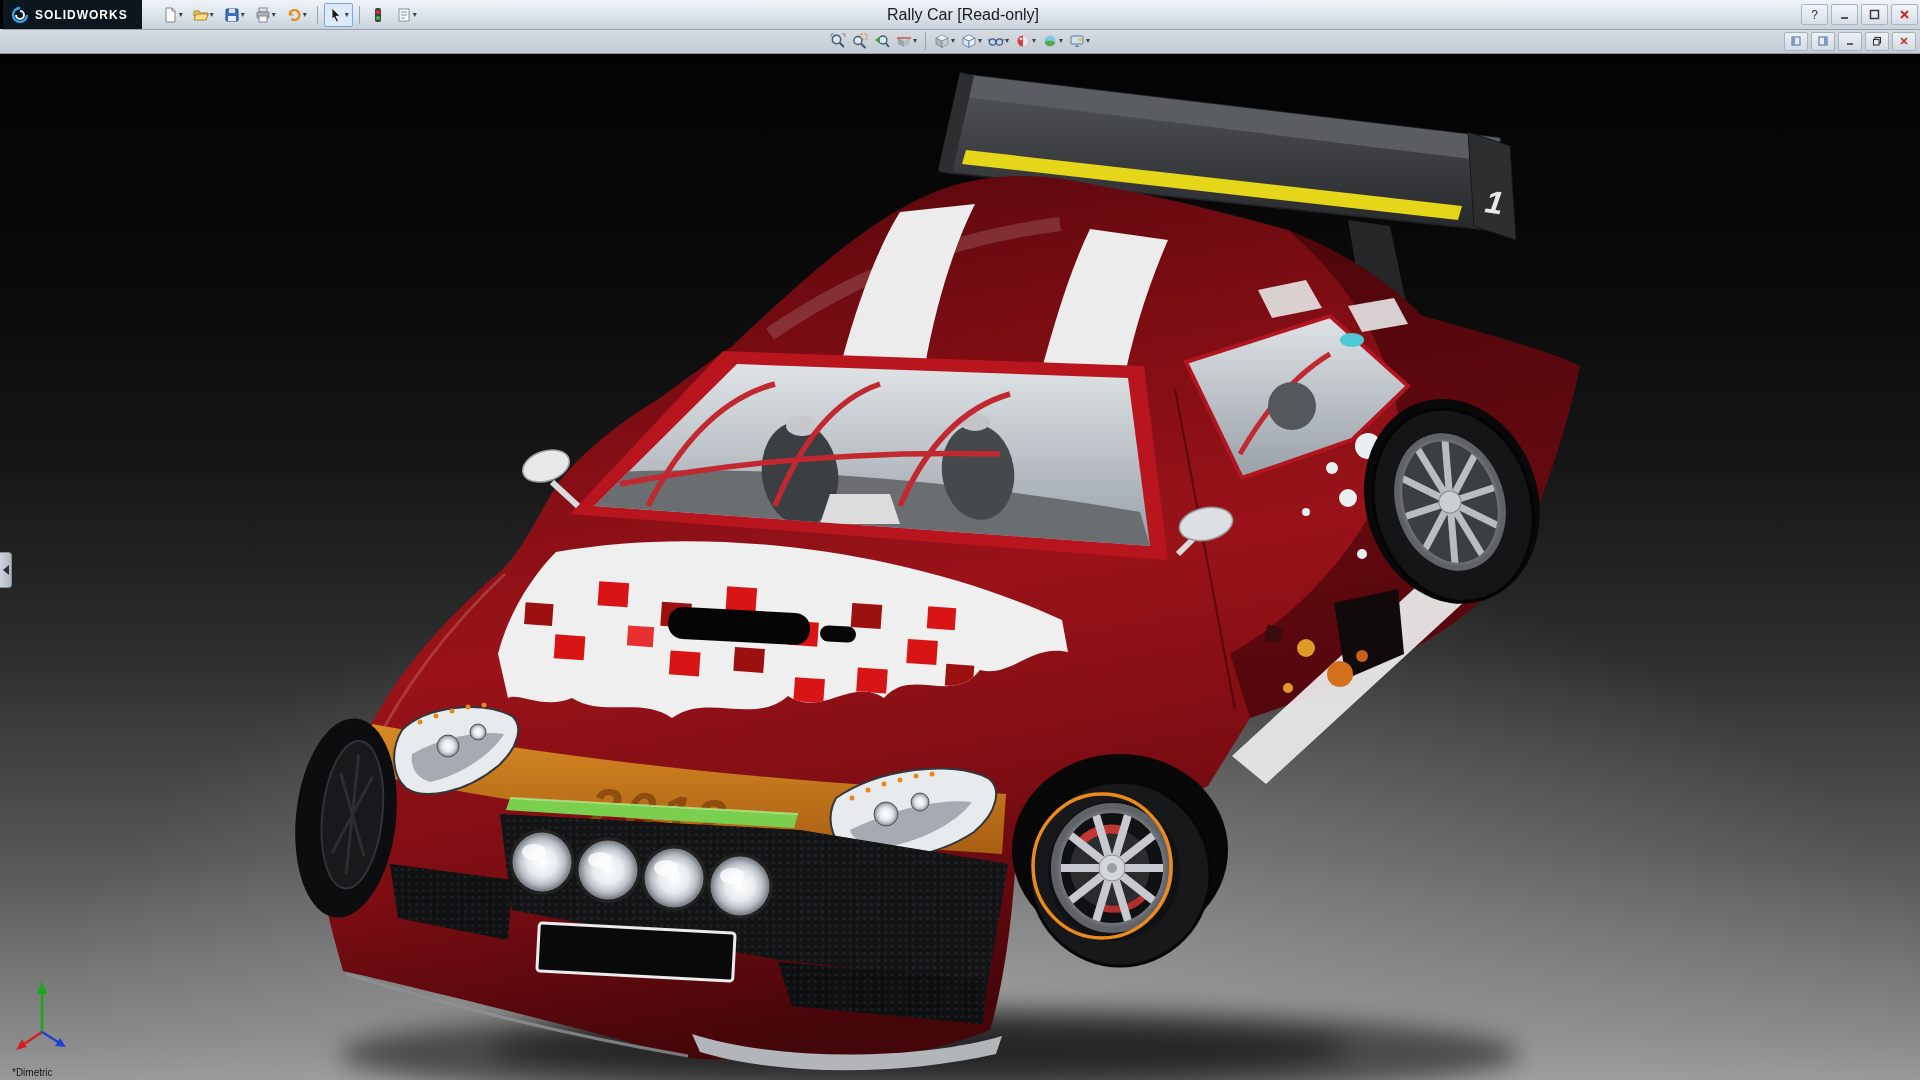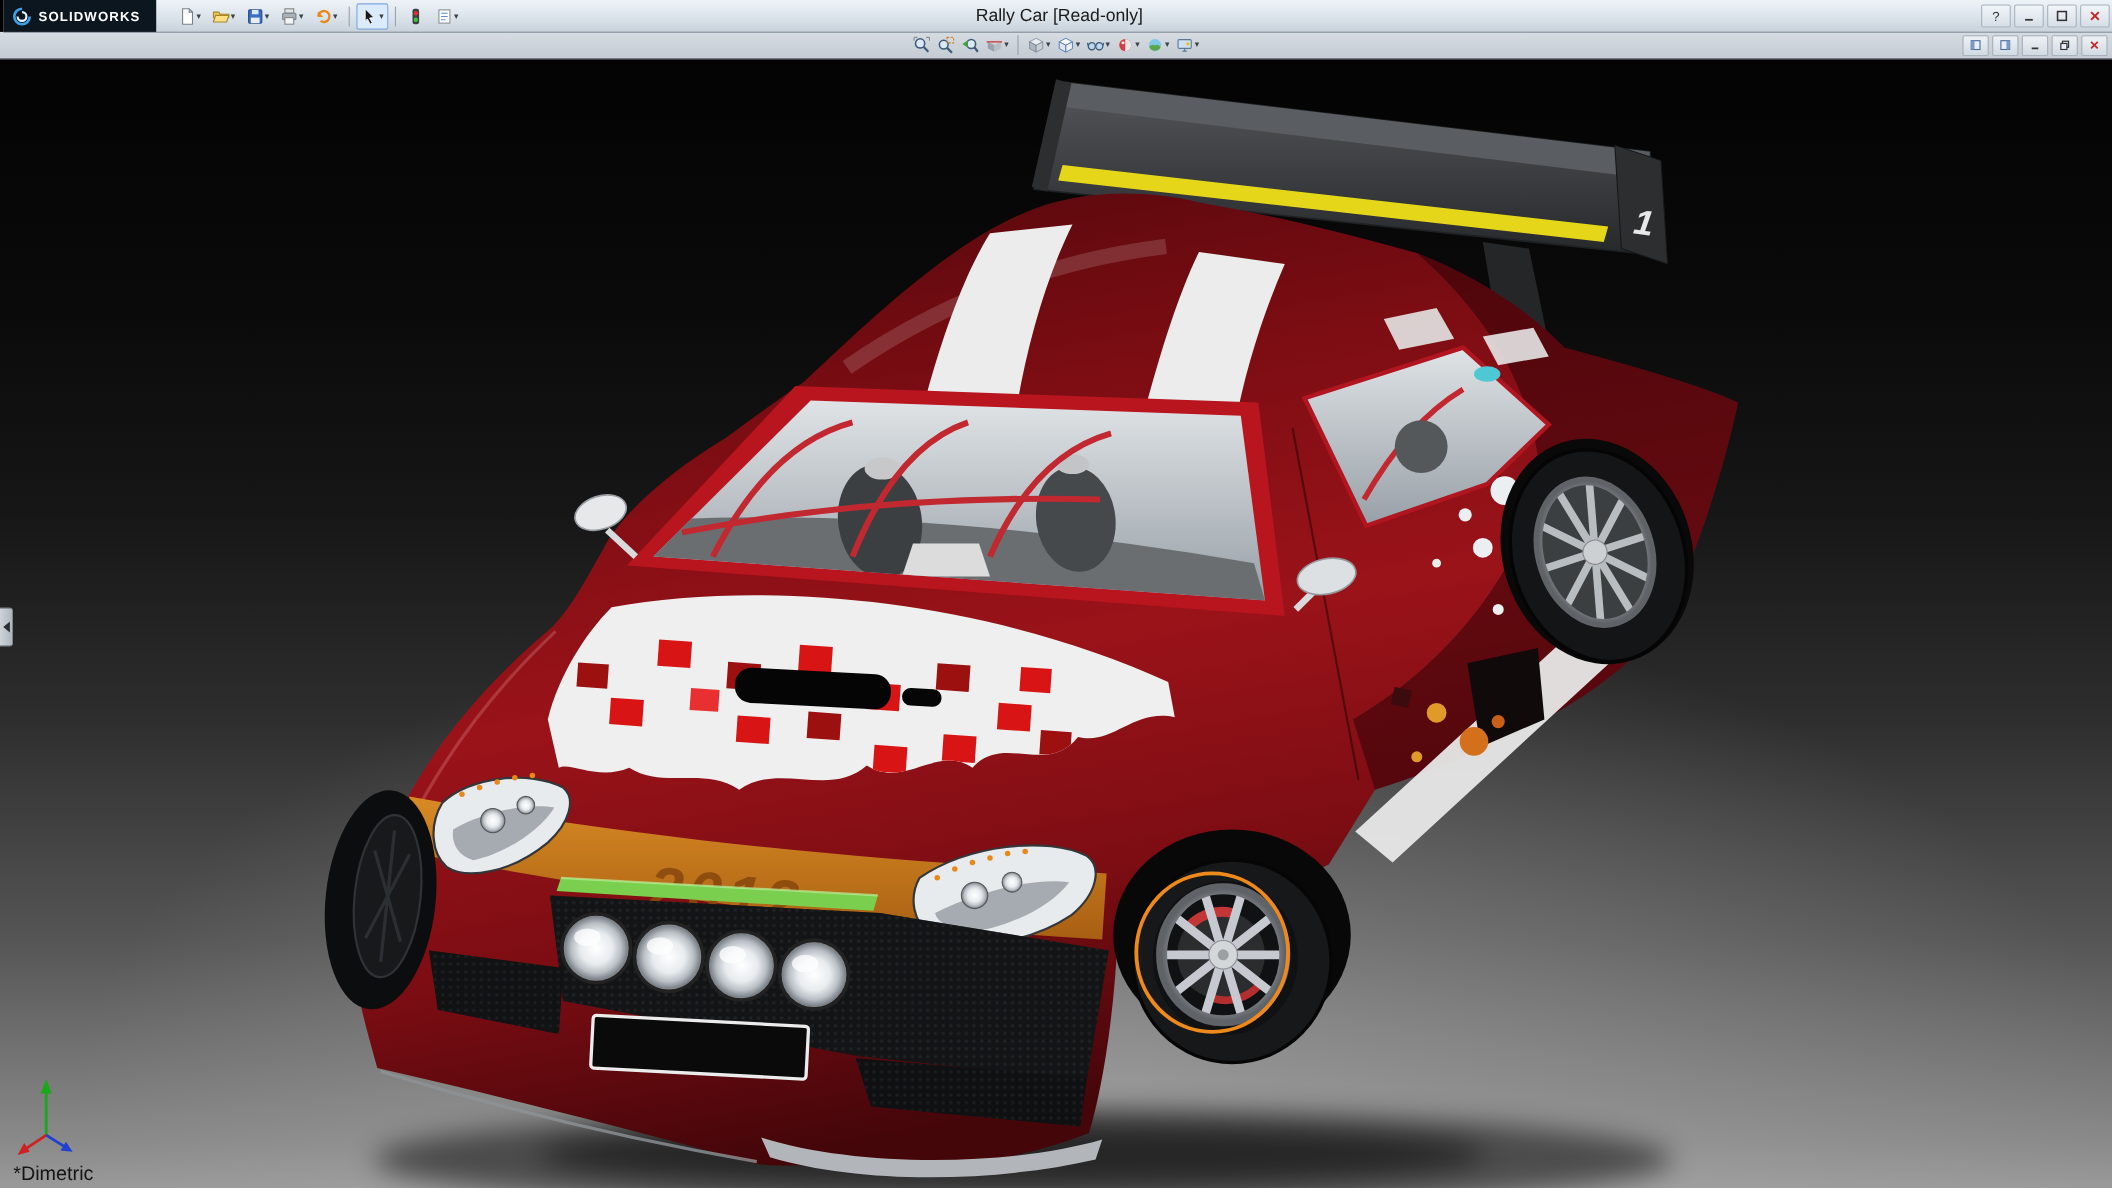--- a/index.html
+++ b/index.html
@@ -60,21 +60,21 @@
   
   .viewport{
     position:absolute;top:54px;left:0;width:1920px;height:1026px;
     background:
       radial-gradient(ellipse 1500px 750px at 52% 92%, rgba(175,175,175,.55), rgba(0,0,0,0) 62%),
       linear-gradient(180deg,#030303 0%,#0a0a0a 22%,#161616 40%,#2d2d2d 58%,#555 78%,#8a8a8a 96%,#9a9a9a 100%);
     overflow:hidden;
   }
   .viewport > svg.scene{position:absolute;inset:0;display:block;}
   .orientation-label{
-    position:absolute;left:12px;bottom:2px;font-size:18px;color:#141414;z-index:5;
+    position:absolute;left:12px;bottom:2px;font-size:10px;color:#141414;z-index:5;
   }
   .triad{position:absolute;left:14px;bottom:24px;z-index:5;}
   .side-tab{
     position:absolute;left:0;top:498px;width:11px;height:34px;
     background:linear-gradient(90deg,#cdd3d9,#aeb6be);
     border:1px solid #858d95;border-left:none;border-radius:0 4px 4px 0;
     display:flex;align-items:center;justify-content:center;z-index:6;
   }
   .side-tab .arrow{width:0;height:0;border-top:5px solid transparent;border-bottom:5px solid transparent;border-right:6px solid #2a2e33;}
 </style>

